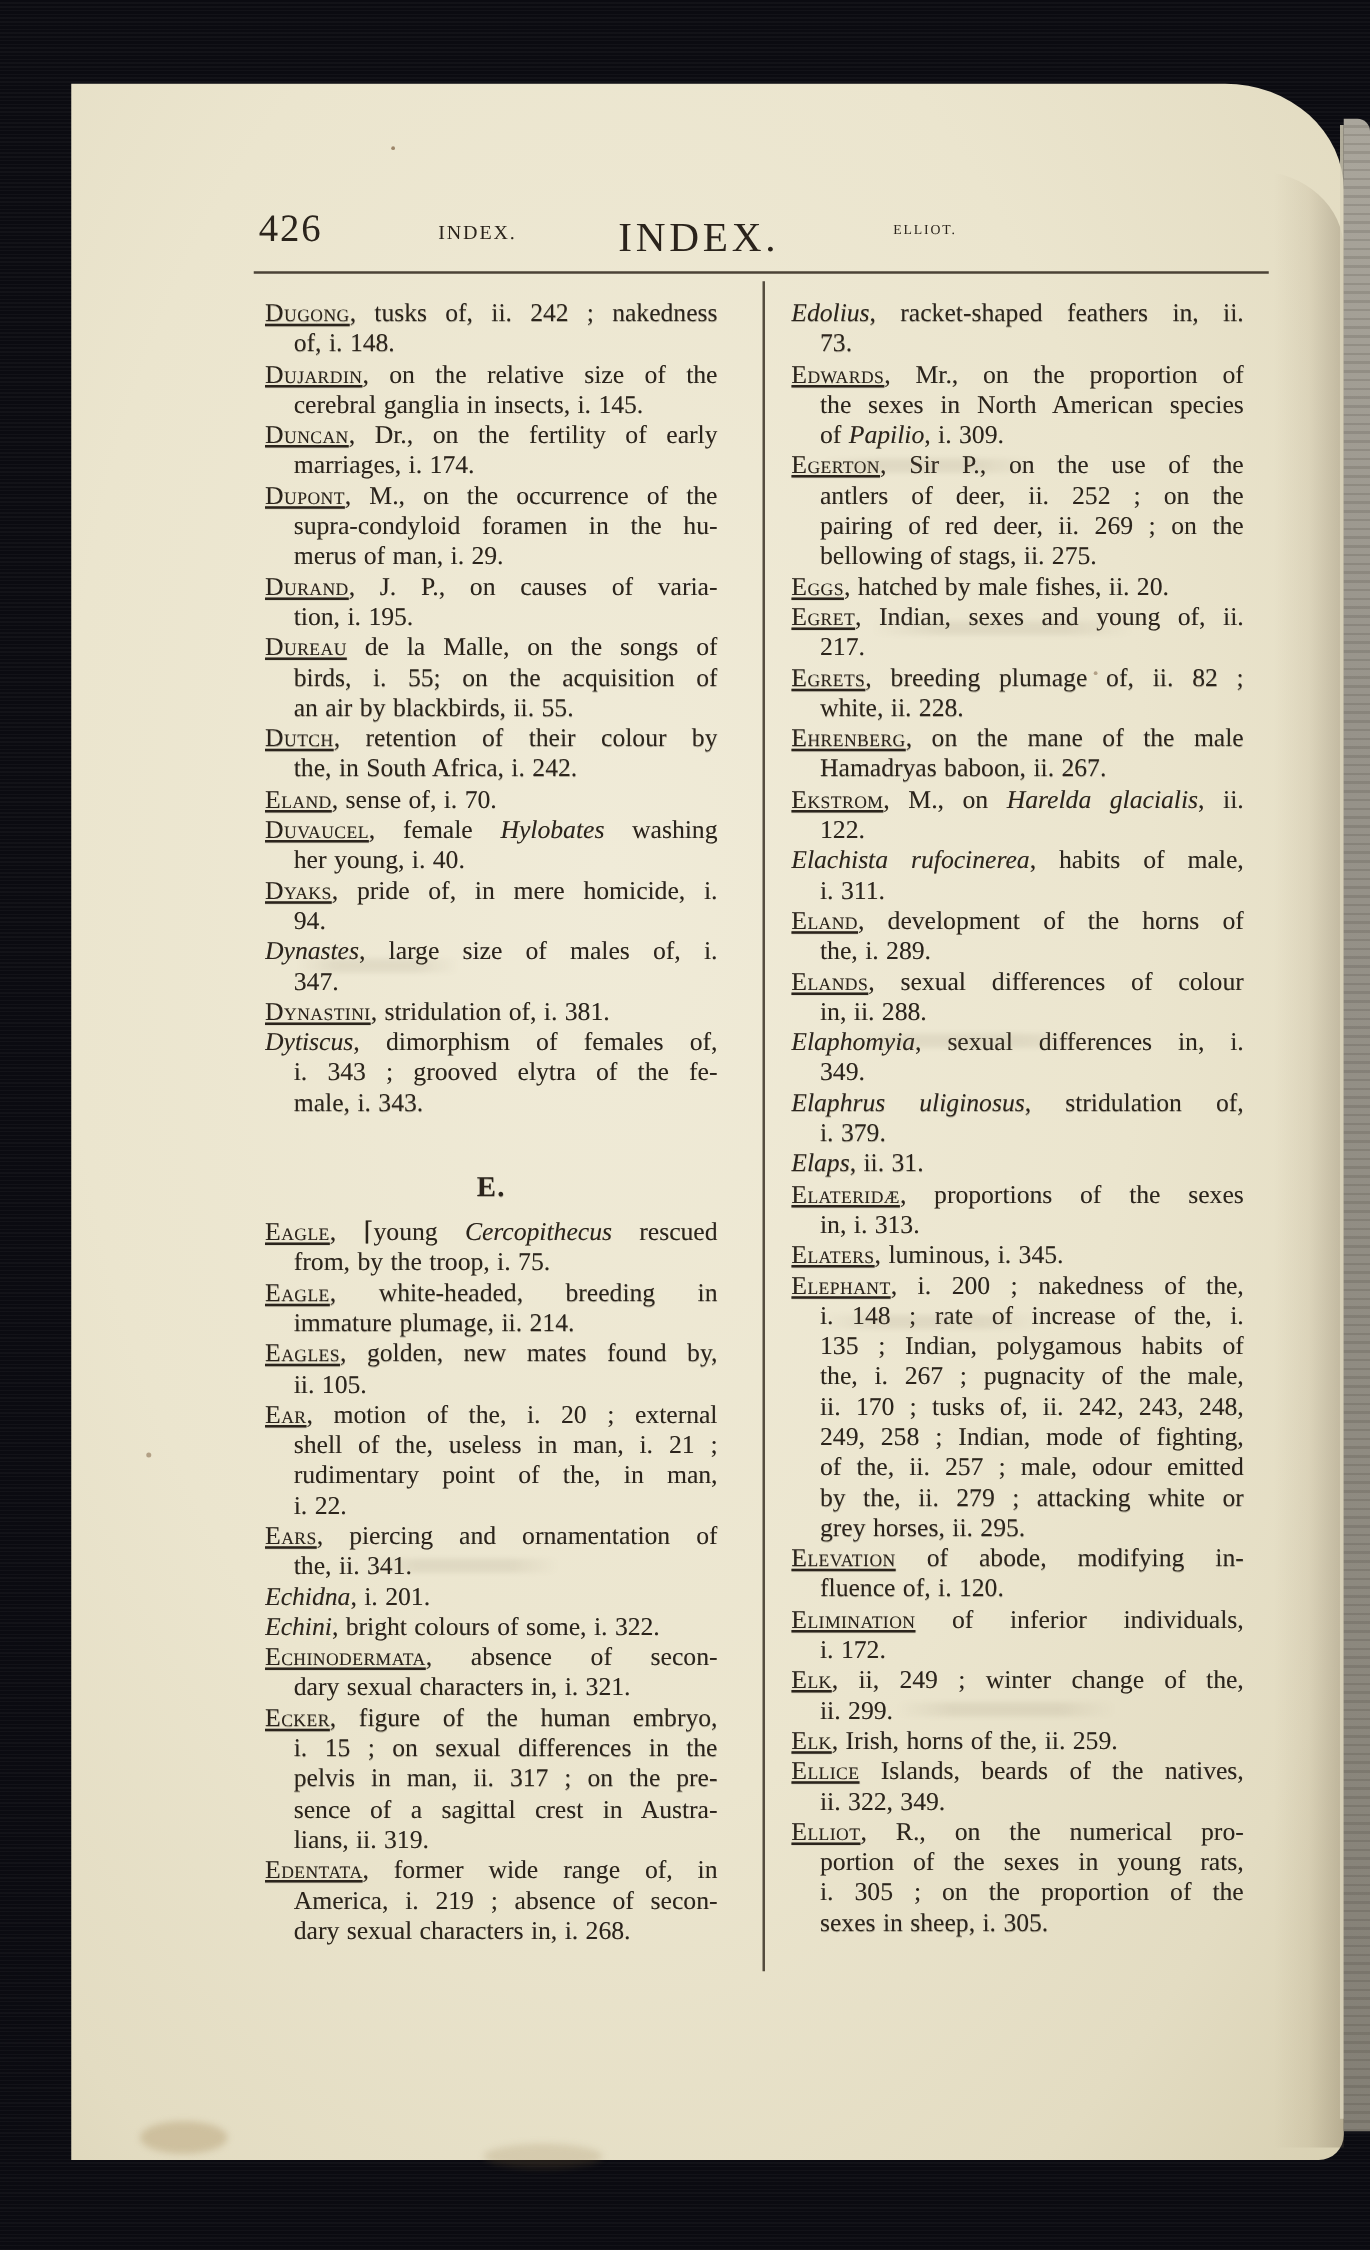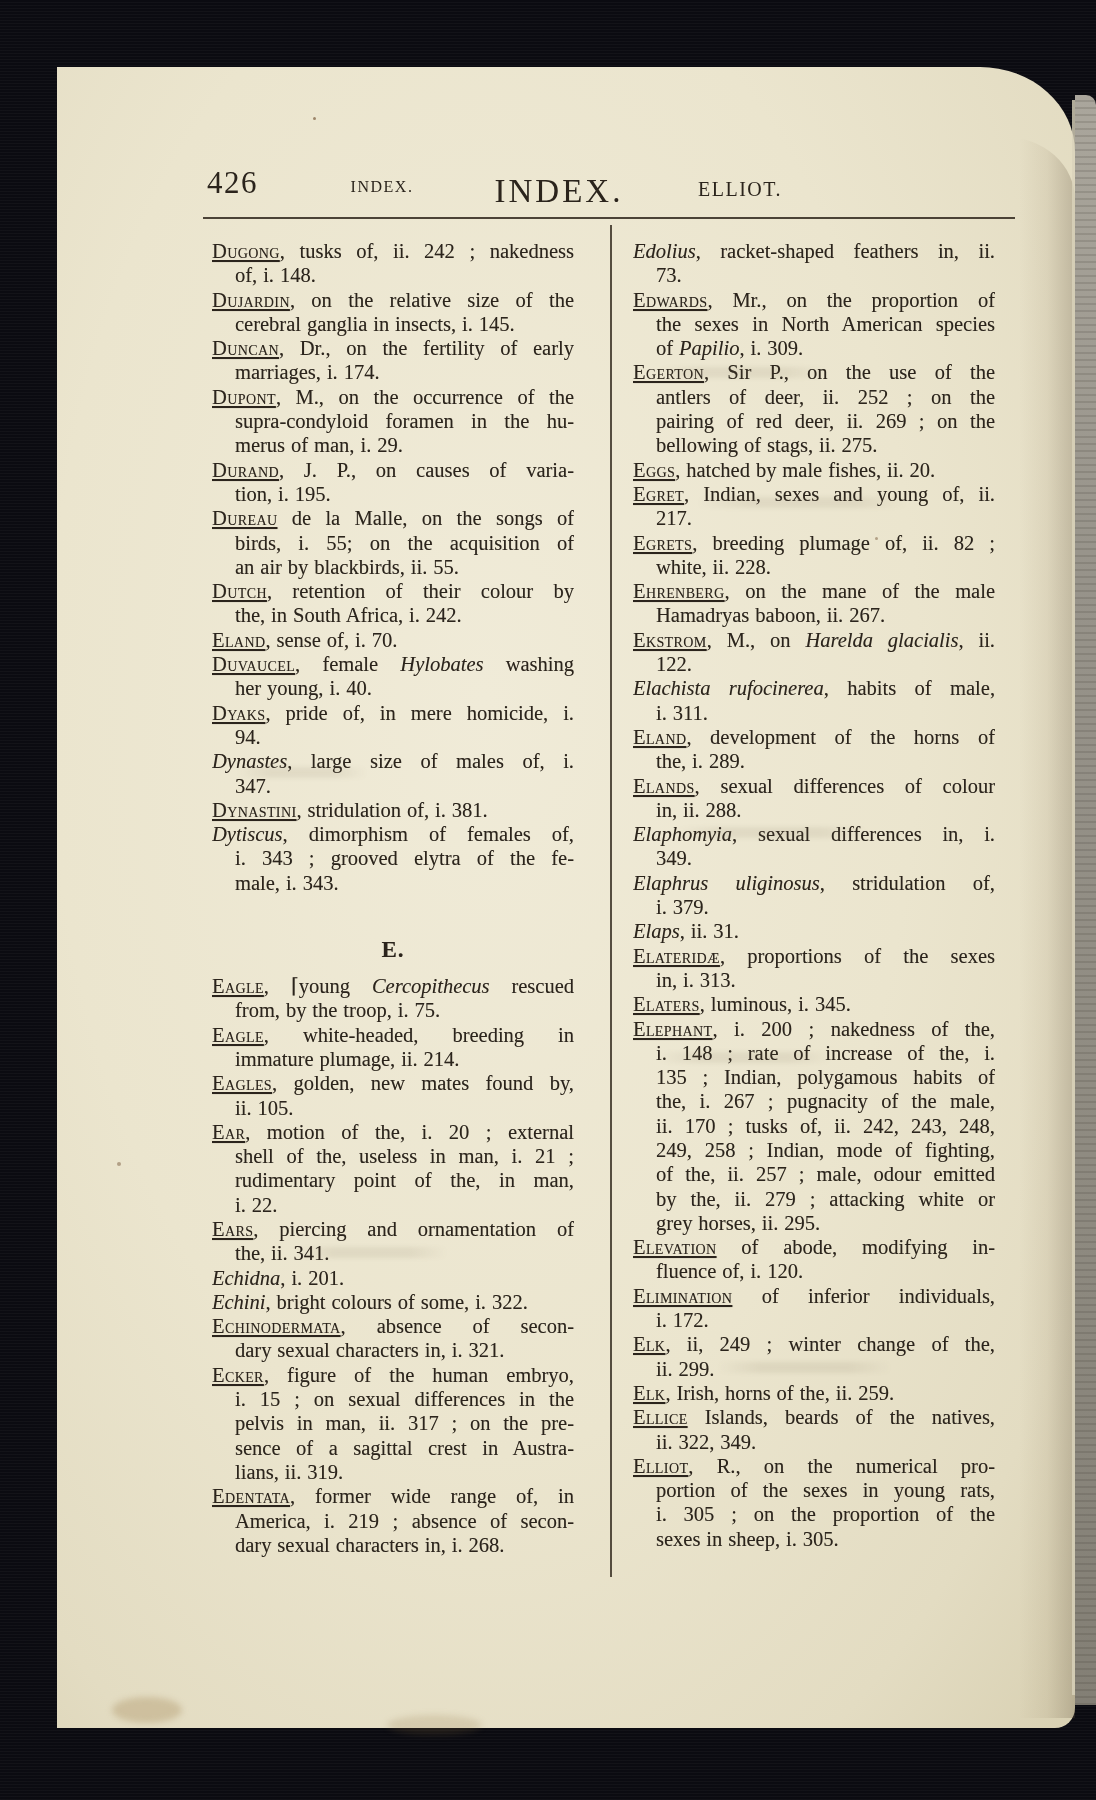--- a/index.html
+++ b/index.html
@@ -22,21 +22,21 @@
   #fore-edge .print{position:absolute;inset:0;
     background:repeating-linear-gradient(0deg,rgba(55,50,42,.28) 0 2px,transparent 2px 7px);
     opacity:.55;filter:blur(.6px);}
   #edge-highlight{position:absolute;left:1072px;top:100px;width:3px;height:1595px;background:#d9d3bc;opacity:.8;}
   .ink{color:#2b241c;}
   
   .rh{position:absolute;letter-spacing:1.5px;white-space:nowrap;}
   #page-number{left:150px;top:98px;font-size:31px;}
   #rh-left{left:255px;top:111px;width:140px;font-size:16px;text-align:center;}
   #rh-title{left:418px;top:106px;width:168px;font-size:33px;letter-spacing:3px;text-align:center;}
-  #rh-right{left:618px;top:111px;width:130px;font-size:20px;text-align:center;}
+  #rh-right{left:618px;top:111px;width:130px;font-size:11px;text-align:center;}
   #head-rule{position:absolute;left:146px;top:150px;width:812px;height:2px;background:#3a3126;opacity:.9;}
   #col-divider{position:absolute;left:553px;top:158px;width:2px;height:1352px;background:#3a3126;opacity:.85;}
   
   .col{position:absolute;top:172px;width:362px;font-size:20.5px;line-height:24.3px;
     color:#2b241c;text-shadow:.2px .2px 0 rgba(40,32,24,.3);}
   #col-left{left:155px;}
   #col-right{left:576px;}
   .ln{height:24.3px;overflow:hidden;text-align:justify;word-spacing:.04em;}
   .ln.j{text-align-last:justify;}
   .ln.ind{padding-left:23px;}

